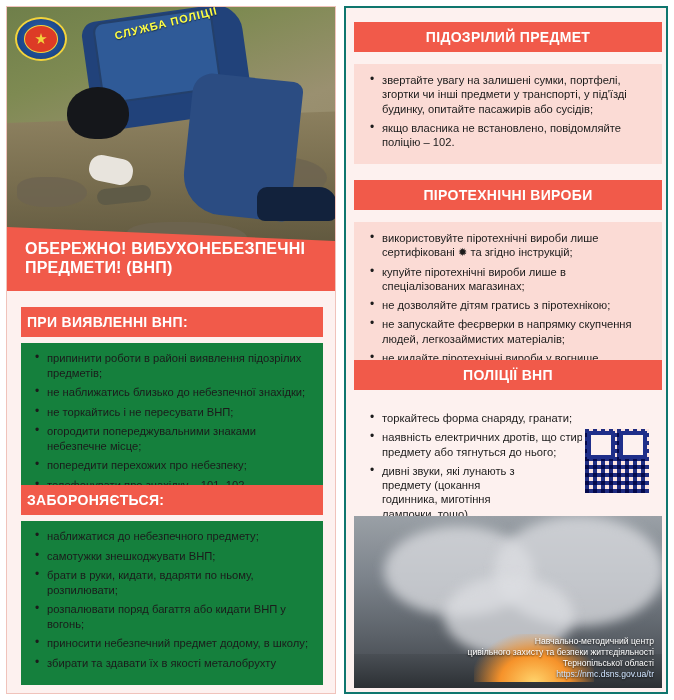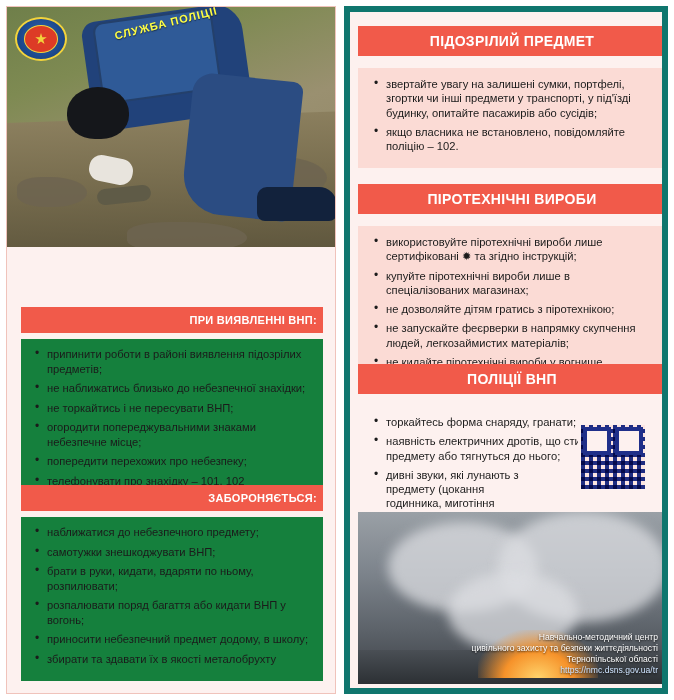--- a/index.html
+++ b/index.html
@@ -139,22 +139,22 @@
     line-height: 19px;
     letter-spacing: .2px;
     clip-path: polygon(0 0, 100% 14px, 100% 100%, 0 100%);
   }
 
   .sec-head {
     margin: 0 14px;
     background: #f15a4a;
     color: #fff;
     font-weight: bold;
-    font-size: 11px;
-    text-align: right;
+    font-size: 14px;
+    text-align: left;
     padding: 7px 6px;
     letter-spacing: .3px;
   }
   .sec-body {
     margin: 6px 14px 0 14px;
     background: #15803d;
     padding: 8px 10px 10px 6px;
   }
   .sec-body ul {
     margin: 0; padding: 0 0 0 20px;
@@ -174,21 +174,21 @@
   }
   .left-sec1 { position: absolute; left: 0; top: 300px; width: 330px; }
   .left-sec2 { position: absolute; left: 0; top: 478px; width: 330px; }
 
   
   .right-panel {
     position: absolute;
     left: 344px; top: 6px;
     width: 324px; height: 688px;
     background: #fdf1ef;
-    border: 6px solid #0f766e;
+    border: 2px solid #0f766e;
     overflow: hidden;
   }
   .rblock { position: absolute; left: 8px; width: 308px; }
   .rhead {
     background: #f15a4a;
     color: #fff;
     font-weight: bold;
     font-size: 14px;
     text-align: center;
     padding: 7px 4px;
@@ -294,20 +294,21 @@
         <div class="helmet"></div>
         <div class="glove"></div>
         <div class="boot"></div>
         <div class="item"></div>
       </div>
       <div class="emblem">
         <div class="inner"></div>
       </div>
     </div>
 
+    <div class="title-band">ОБЕРЕЖНО! ВИБУХОНЕБЕЗПЕЧНІ ПРЕДМЕТИ!  (ВНП)</div>
 
     <div class="left-sec1">
       <div class="sec-head">ПРИ ВИЯВЛЕННІ ВНП:</div>
       <div class="sec-body">
         <ul>
           <li>припинити роботи в районі виявлення підозрілих предметів;</li>
           <li>не наближатись близько до небезпечної знахідки;</li>
           <li>не торкайтись і не пересувати ВНП;</li>
           <li>огородити попереджувальними знаками небезпечне місце;</li>
           <li>попередити перехожих про небезпеку;</li>

